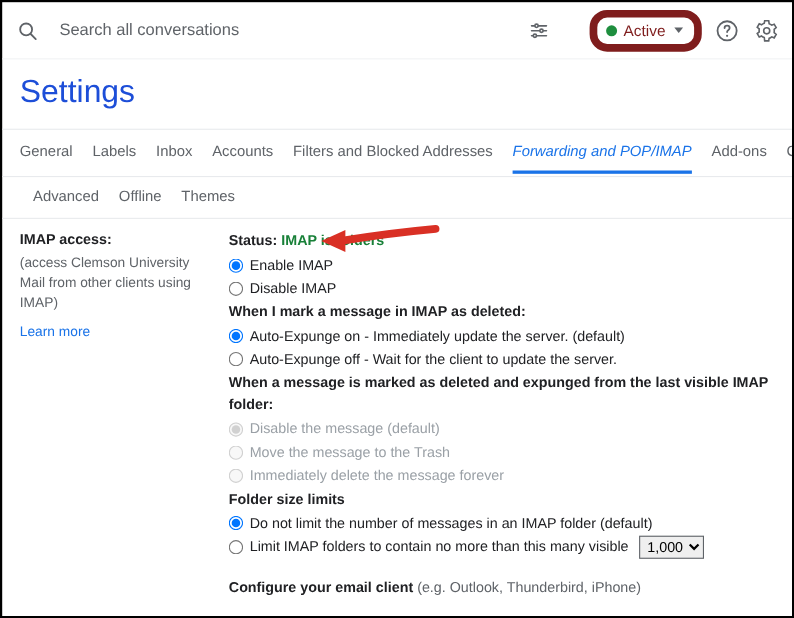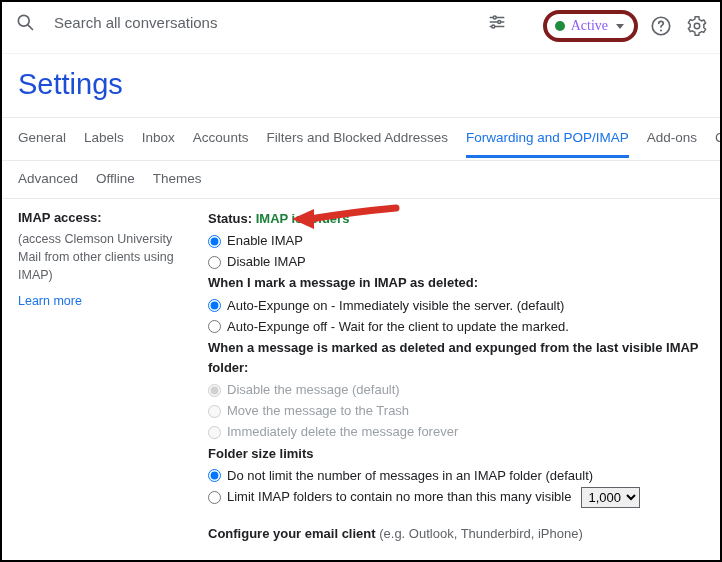--- a/index.html
+++ b/index.html
@@ -16,21 +16,21 @@
   }
   .frame {
     border: 2px solid #000;
     width: 722px;
     height: 562px;
     position: relative;
   }
   
   .topbar {
     display: flex;
-    align-items: flex-start;
+    align-items: center;
     padding: 8px 10px 8px 8px;
     height: 52px;
     border-bottom: 1px solid #f1f3f4;
   }
   .search-wrap {
     display: flex;
     align-items: center;
     flex: 1;
     color: #5f6368;
   }
@@ -56,28 +56,27 @@
   }
   .right-controls {
     display: flex;
     align-items: center;
     gap: 10px;
     padding-left: 28px;
   }
   .active-chip {
     display: inline-flex;
     align-items: center;
-    border: 4px solid #7f1d1d;
+    border: 7px solid #7f1d1d;
     border-radius: 16px;
     padding: 4px 10px 4px 8px;
     font-size: 14px;
-    color: #8b5cf6;
+    color: #7f1d1d;
     cursor: pointer;
     gap: 6px;
-    font-family: Liberation Serif, serif;
   }
   .status-dot {
     width: 10px; height: 10px; border-radius: 50%;
     background: #1e8e3e;
   }
   .chev-down {
     width: 0; height: 0;
     border-left: 4px solid transparent;
     border-right: 4px solid transparent;
     border-top: 5px solid #5f6368;
@@ -111,26 +110,27 @@
     white-space: nowrap;
   }
   .tabs .tab {
     cursor: pointer;
     padding: 10px 0;
     border-bottom: 3px solid transparent;
   }
   .tabs .tab.active {
     color: #1a73e8;
     border-bottom: 3px solid #1a73e8;
+    font-style: italic;
   }
   .tabs-row2 {
     display: flex;
     align-items: center;
     gap: 18px;
-    padding: 10px 16px 12px 16px;
+    padding: 10px 16px 12px 28px;
     color: #5f6368;
     font-size: 13.5px;
     border-bottom: 1px solid #e8eaed;
   }
   .tabs-row2 .tab { cursor: pointer; }
 
   
   .content {
     display: flex;
     padding: 10px 16px 0 16px;
@@ -282,25 +282,25 @@
         <span>Enable IMAP</span>
       </label>
       <label class="opt">
         <input type="radio" name="imap_enable" style="">
         <span>Disable IMAP</span>
       </label>
 
       <div class="section-title">When I mark a message in IMAP as deleted:</div>
       <label class="opt">
         <input type="radio" name="expunge" checked="" style="">
-        <span>Auto-Expunge on - Immediately visible the server. (default)</span>
+        <span>Auto-Expunge on - Immediately update the server. (default)</span>
       </label>
       <label class="opt">
         <input type="radio" name="expunge" style="">
-        <span>Auto-Expunge off - Wait for the client to update the marked.</span>
+        <span>Auto-Expunge off - Wait for the client to update the server.</span>
       </label>
 
       <div class="section-title">When a message is marked as deleted and expunged from the last visible IMAP folder:</div>
       <label class="opt disabled">
         <input type="radio" name="expact" checked="" disabled="" style="">
         <span>Disable the message (default)</span>
       </label>
       <label class="opt disabled">
         <input type="radio" name="expact" disabled="" style="">
         <span>Move the message to the Trash</span>

